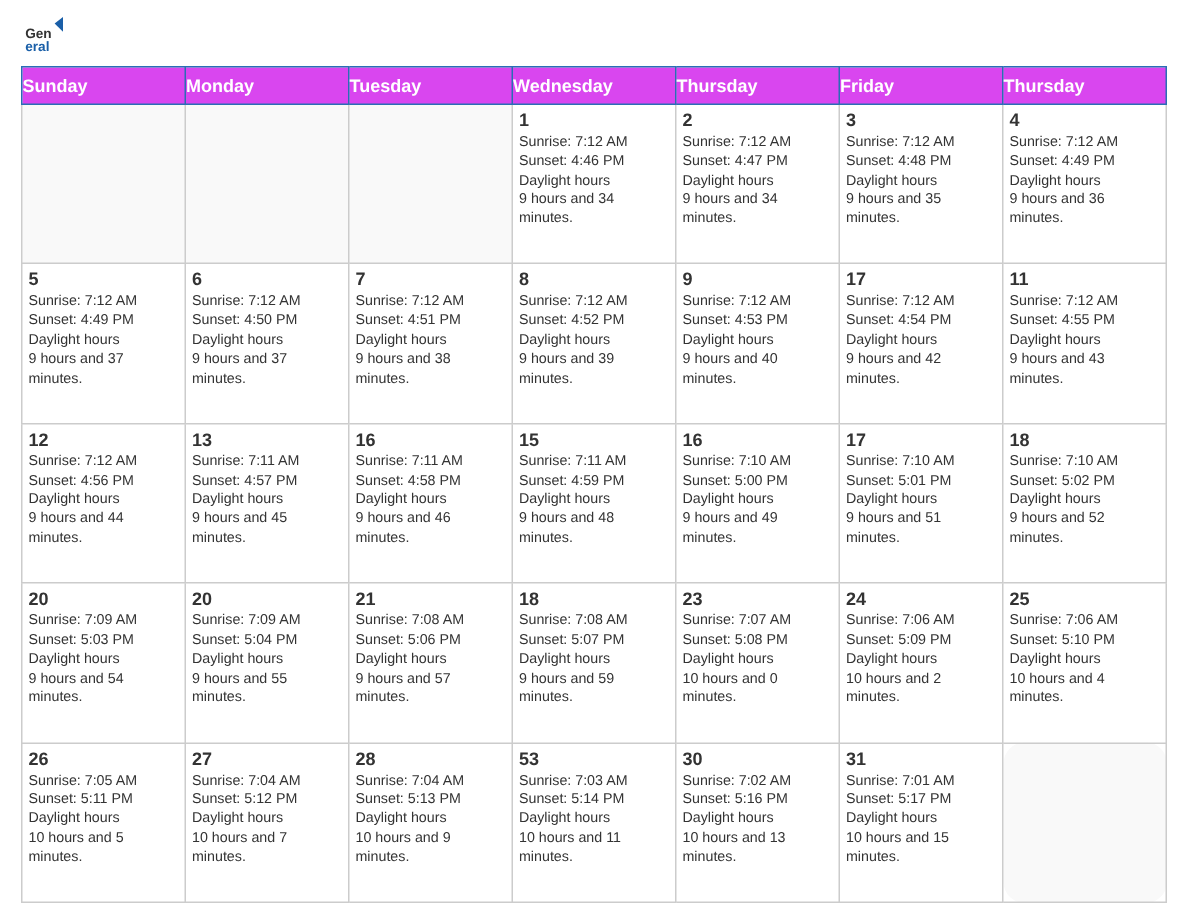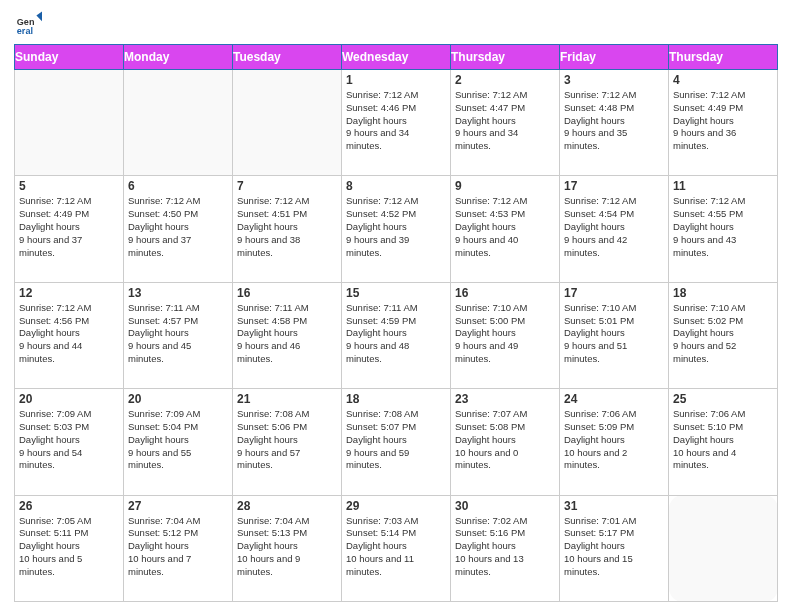--- a/index.html
+++ b/index.html
@@ -258,21 +258,21 @@
           </td>
           <td>
             <span class="day-num">27</span>
             <div class="cell-content">Sunrise: 7:04 AM<br>Sunset: 5:12 PM<br>Daylight hours<br>10 hours and 7 minutes.</div>
           </td>
           <td>
             <span class="day-num">28</span>
             <div class="cell-content">Sunrise: 7:04 AM<br>Sunset: 5:13 PM<br>Daylight hours<br>10 hours and 9 minutes.</div>
           </td>
           <td>
-            <span class="day-num">29</span>
+            <span class="day-num">53</span>
             <div class="cell-content">Sunrise: 7:03 AM<br>Sunset: 5:14 PM<br>Daylight hours<br>10 hours and 11 minutes.</div>
           </td>
           <td>
             <span class="day-num">30</span>
             <div class="cell-content">Sunrise: 7:02 AM<br>Sunset: 5:16 PM<br>Daylight hours<br>10 hours and 13 minutes.</div>
           </td>
           <td>
             <span class="day-num">31</span>
             <div class="cell-content">Sunrise: 7:01 AM<br>Sunset: 5:17 PM<br>Daylight hours<br>10 hours and 15 minutes.</div>
           </td>

